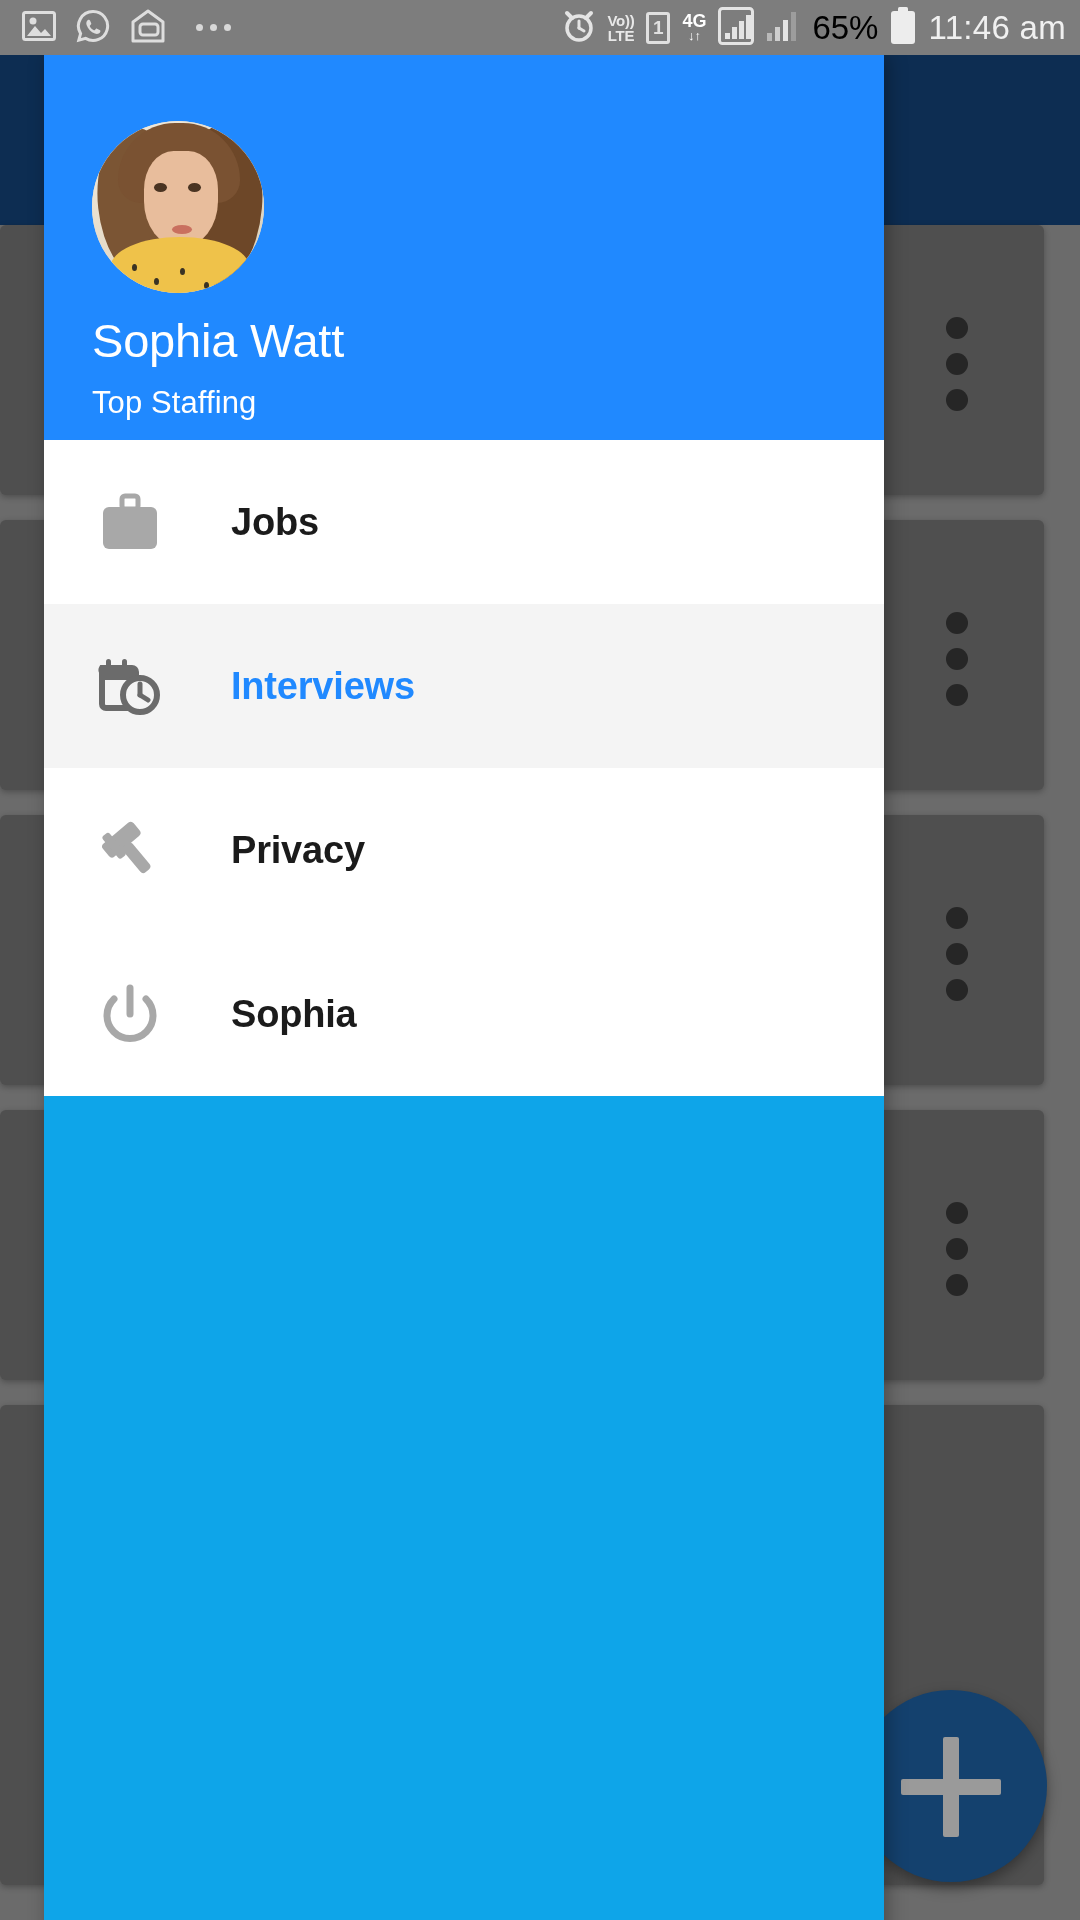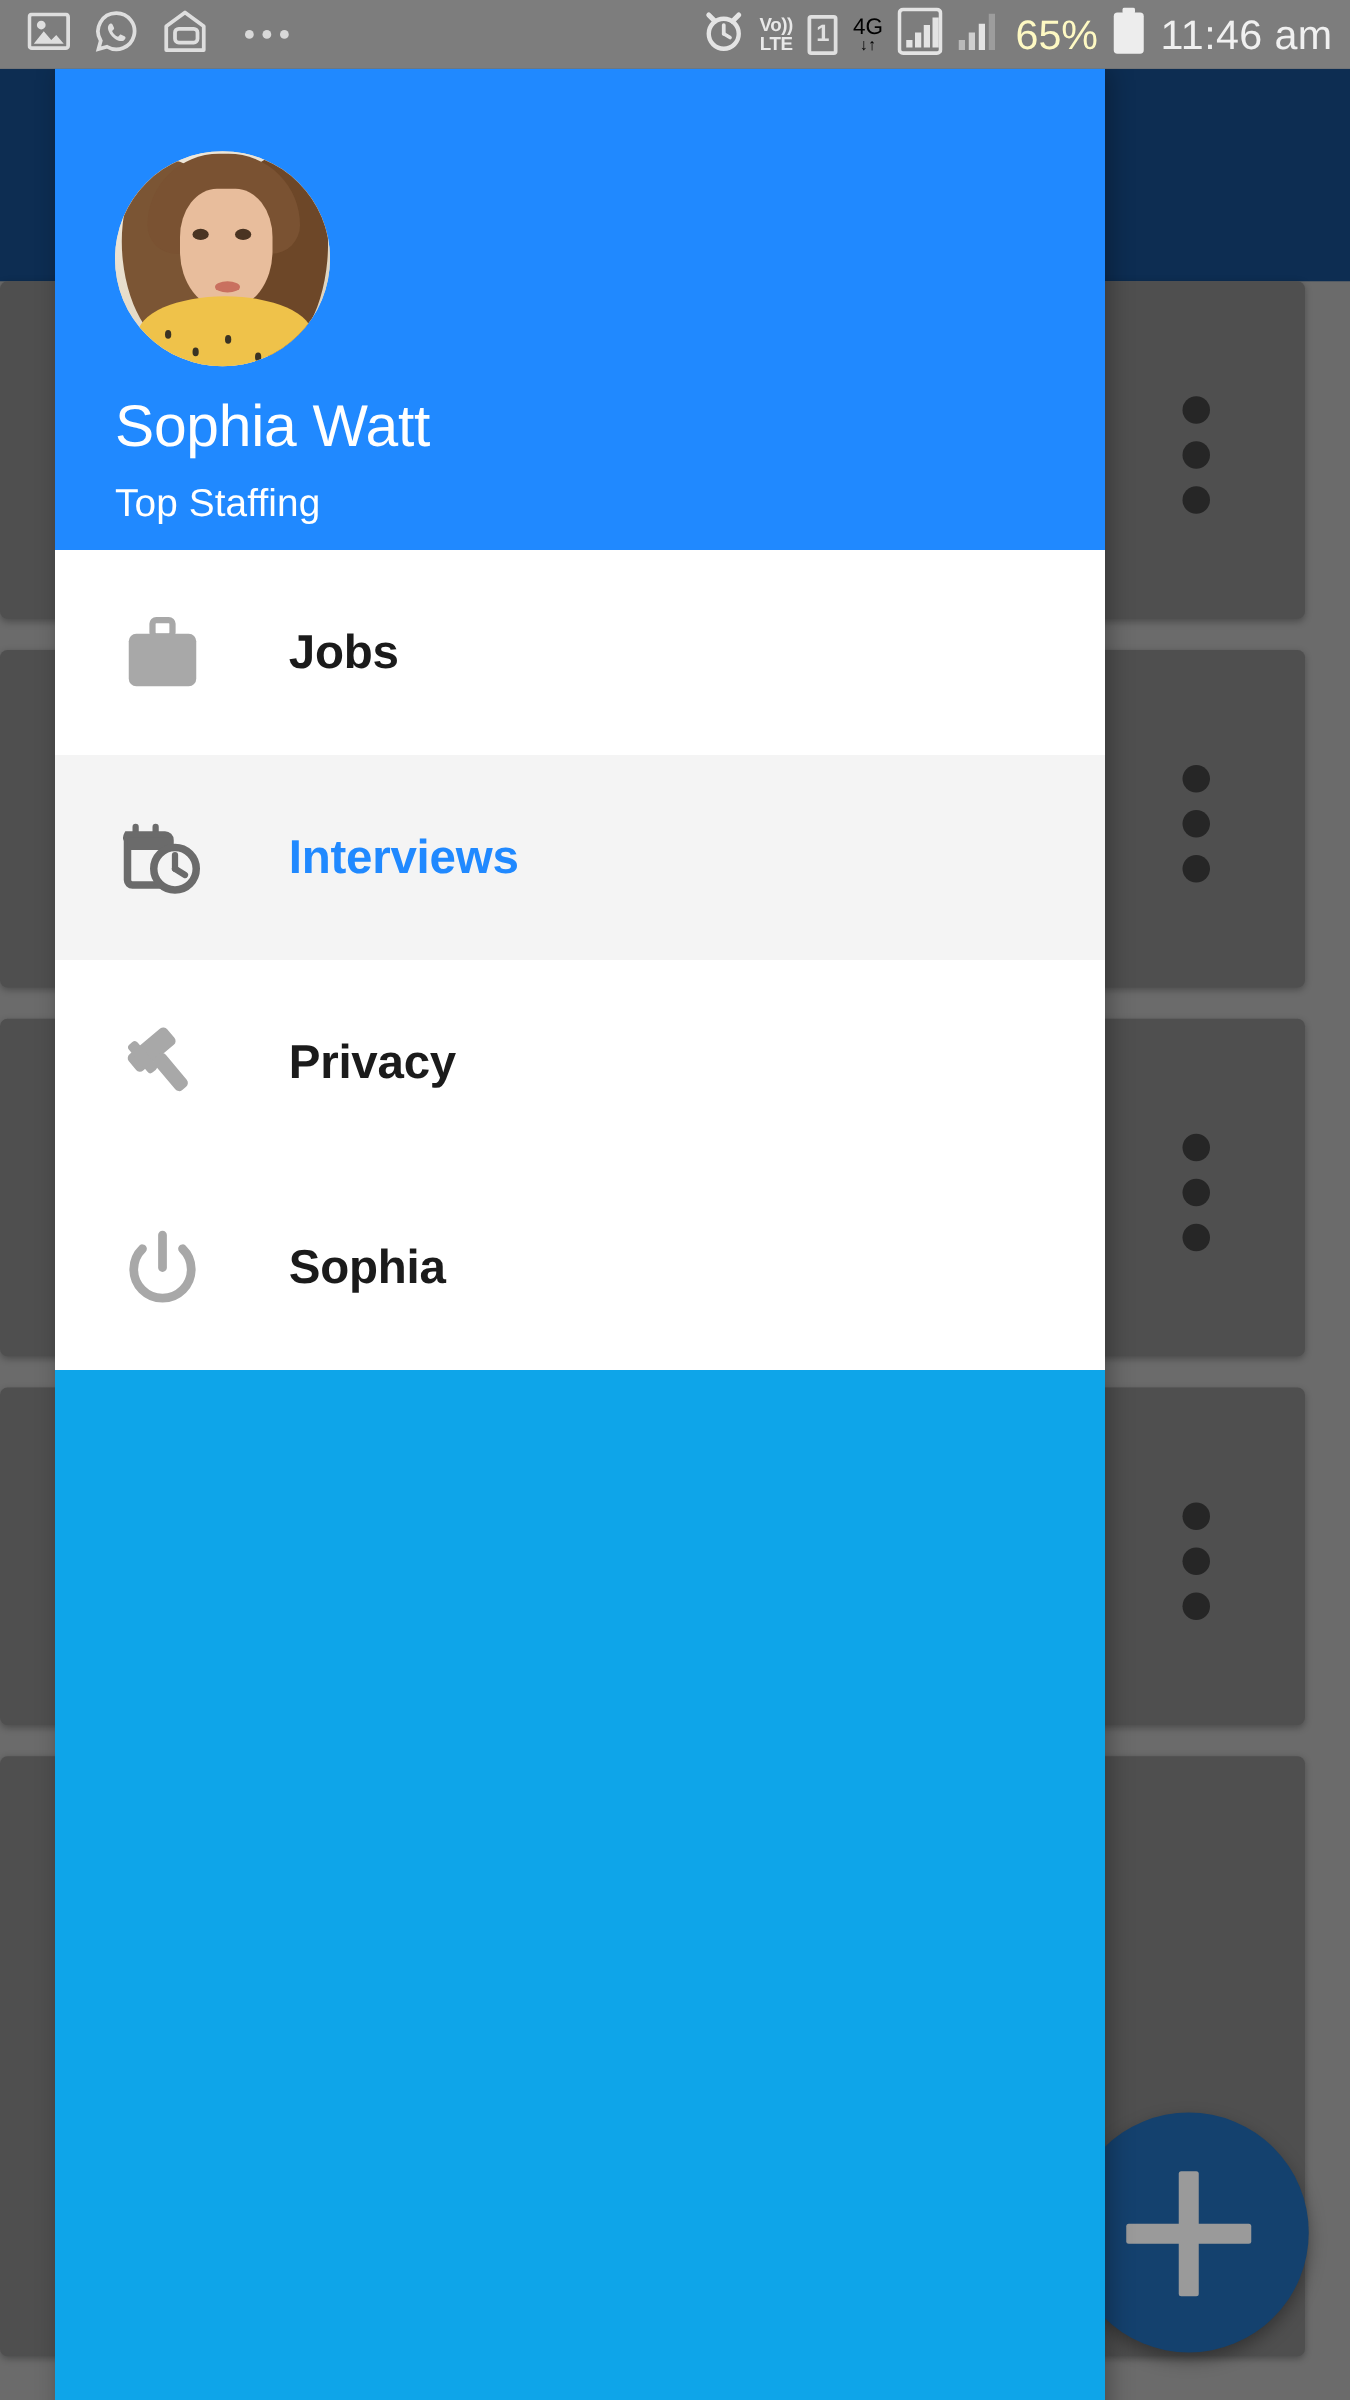--- a/index.html
+++ b/index.html
@@ -67,32 +67,32 @@
   .sb-left { display:flex; align-items:center; gap:20px; }
   .sb-right { margin-left:auto; display:flex; align-items:center; gap:12px; }
   .sb-ico { display:block; }
   .sb-dots { display:flex; gap:7px; margin-left:10px; }
   .sb-dots span { width:7px; height:7px; border-radius:50%; background:#d8d8d8; display:block; }
   .sb-volte {
     color:#e8e8e8; font-size:15px; line-height:15px;
     text-align:center; font-weight:bold; letter-spacing:-0.3px;
   }
   .sb-4g {
-    color:#000000; font-size:18px; line-height:17px;
-    font-weight:normal; text-align:center;
+    color:#ffffff; font-size:18px; line-height:17px;
+    font-weight:bold; text-align:center;
   }
   .sb-4g .arrows { font-size:13px; line-height:12px; display:block; }
   .sb-sim {
     width:24px; height:32px; border:3px solid #e0e0e0; border-radius:3px;
     color:#e0e0e0; font-size:19px; font-weight:bold;
     display:flex; align-items:center; justify-content:center;
     position:relative;
   }
   .sb-clock { font-size:33px; color:#f0f0f0; letter-spacing:0.3px; }
-  .sb-pct   { font-size:33px; color:#fef9c3; }
+  .sb-pct   { font-size:33px; color:#000000; }
 
   
   #drawer {
     position:absolute; left:0; top:55px; width:840px; height:1900px;
     background:#0ea5e9; z-index:40;
     box-shadow:4px 0 18px rgba(0,0,0,0.30);
     margin-left:44px;
   }
   #drawer-header {
     position:relative; width:840px; height:385px;

